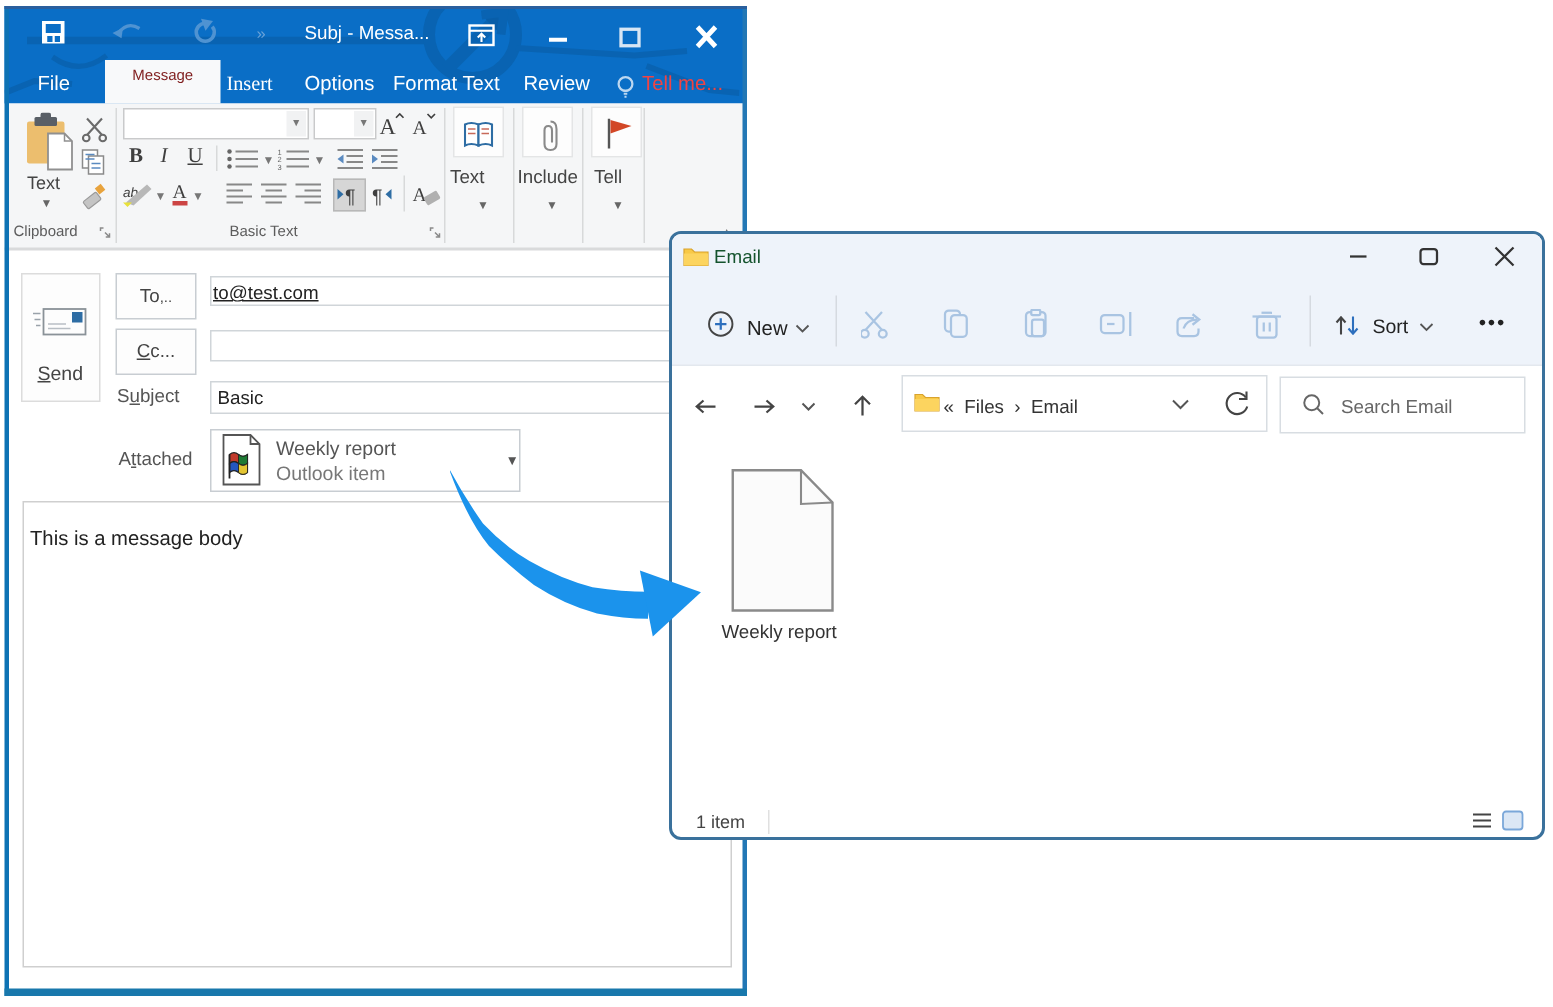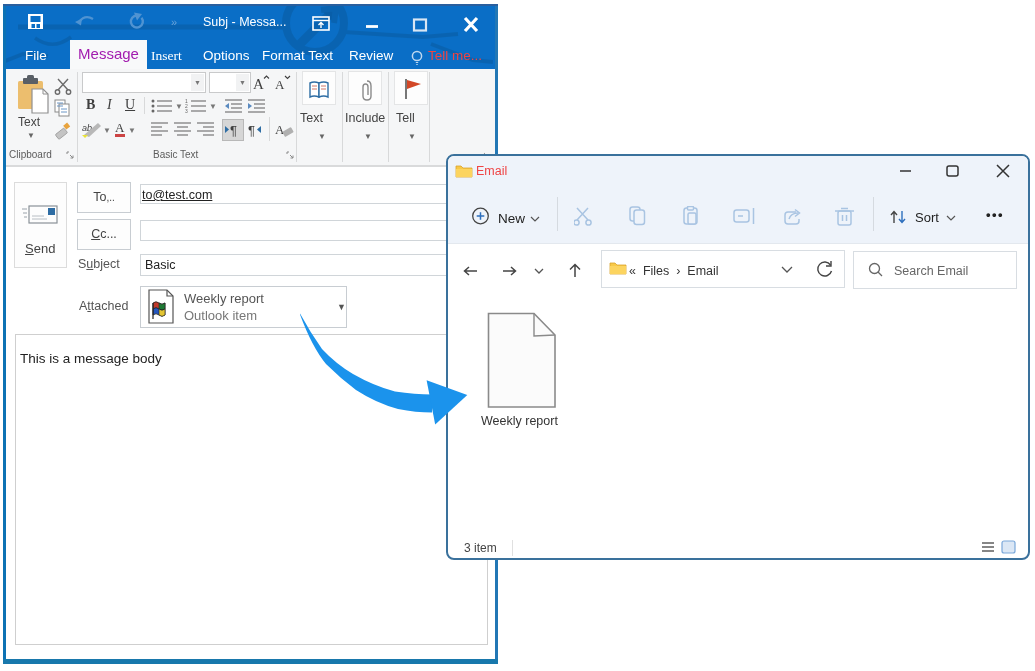--- a/index.html
+++ b/index.html
@@ -8,21 +8,21 @@
   .abs { position:absolute; }
 
   
   #ol { left:3px; top:4px; width:495px; height:660px; background:#ffffff; }
   .oledge { position:absolute; z-index:40; }
   #ol-title { left:0; top:0; width:100%; height:34px; background:#0a6ec6; }
   #ol-tabs  { left:0; top:34px; width:100%; height:31px; background:#0a6ec6; }
   #ol-ribbon{ left:0; top:65px; width:100%; height:97px; background:#f5f6f7; border-bottom:1px solid #d9dadb;}
   .wtxt { color:#ffffff; }
   .tab { position:absolute; top:44px; color:#fff; font-size:13.5px; }
-  #tab-message { position:absolute; left:67px; top:2px; width:77px; height:29px; background:#f8f9fa; color:#a21caf; font-size:15px; text-align:center; padding-top:5px; }
+  #tab-message { position:absolute; left:67px; top:2px; width:77px; height:29px; background:#f8f9fa; color:#7f1d1d; font-size:10px; text-align:center; padding-top:5px; }
 
   
   .gsep { position:absolute; top:3px; width:1px; height:90px; background:#d8d9da; }
   .glabel { position:absolute; font-size:10px; color:#5c5c5c; }
   .combo { position:absolute; background:#fff; border:1px solid #c9cacb; height:21px; }
   .combo .dd { position:absolute; right:1px; top:1px; width:13px; height:17px; background:#f1f2f3; color:#777; font-size:7px; text-align:center; line-height:17px;}
   .btnlab { position:absolute; font-size:12.5px; color:#444; }
   .bigbtn { position:absolute; top:2px; width:34px; height:34px; background:#fdfdfd; border:1px solid #e4e5e6; }
 
   
@@ -341,21 +341,21 @@
   </div>
 
   <div id="ex" class="abs">
     <div id="ex-title" class="abs"></div>
     <div id="ex-tool" class="abs"></div>
 
     <svg class="abs" style="left:7px;top:6px;" width="20" height="18">
       <path d="M1,4 L1,15 L17,15 L17,6 L8,6 L6,4 Z" fill="#f8c947" stroke="#d9a32e" stroke-width="0.8"></path>
       <path d="M1,7 L17,7 L17,15 L1,15 Z" fill="#fcd45f"></path>
     </svg>
-    <div class="abs" style="left:28px;top:8px;font-size:12.5px;color:#ef4444;">Email</div>
+    <div class="abs" style="left:28px;top:8px;font-size:12.5px;color:#14532d;">Email</div>
     <svg class="abs" style="left:448px;top:4px;" width="120" height="20">
       <line x1="4" y1="11" x2="15" y2="11" stroke="#333" stroke-width="1.5"></line>
       <rect x="51" y="6" width="11" height="10" rx="2" fill="none" stroke="#333" stroke-width="1.5"></rect>
       <path d="M101,5 L113,17 M113,5 L101,17" stroke="#333" stroke-width="1.5"></path>
     </svg>
 
     <svg class="abs" style="left:24px;top:51px;" width="110" height="28">
       <circle cx="8.5" cy="9" r="7.8" fill="none" stroke="#454545" stroke-width="1.3"></circle>
       <path d="M8.5,5.2 L8.5,12.8 M4.7,9 L12.3,9" stroke="#2d6fbd" stroke-width="1.5"></path>
     </svg>
@@ -433,21 +433,21 @@
       <line x1="10" y1="10" x2="14" y2="14" stroke="#666" stroke-width="1.3"></line>
     </svg>
     <div class="abs" style="left:446px;top:108px;font-size:12.5px;color:#666;">Search Email</div>
 
     <svg class="abs" style="left:39px;top:156px;" width="70" height="98">
       <path d="M1.5,1.5 L47,1.5 L68,23 L68,95 L1.5,95 Z" fill="#fbfbfb" stroke="#8a8a8a" stroke-width="1.6"></path>
       <path d="M47,1.5 L47,24 L68,23" fill="none" stroke="#8a8a8a" stroke-width="1.4"></path>
     </svg>
     <div class="abs" style="left:33px;top:258px;font-size:12.5px;color:#333;">Weekly report</div>
 
-    <div class="abs" style="left:16px;top:385px;font-size:12px;color:#444;">3 item</div>
+    <div class="abs" style="left:16px;top:385px;font-size:12px;color:#444;">1 item</div>
     <div class="abs" style="left:64px;top:384px;width:1px;height:16px;background:#e0e0e0;"></div>
     <svg class="abs" style="left:532px;top:383px;" width="40" height="18">
       <g stroke="#444" stroke-width="1.3">
           <line x1="2" y1="4" x2="14" y2="4"></line>
           <line x1="2" y1="8" x2="14" y2="8"></line>
           <line x1="2" y1="12" x2="14" y2="12"></line>
         </g>
       <rect x="22" y="2" width="13" height="12" rx="2" fill="#dbe7f5" stroke="#7aa7d9" stroke-width="1.2"></rect>
     </svg>
   </div>

